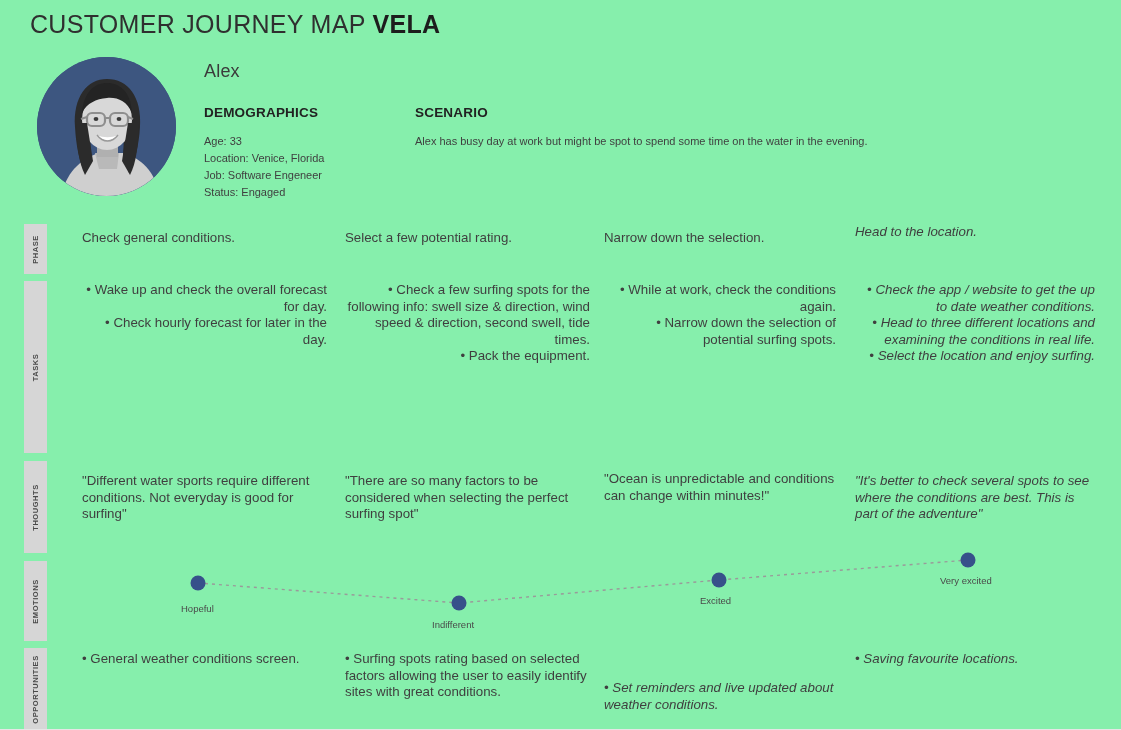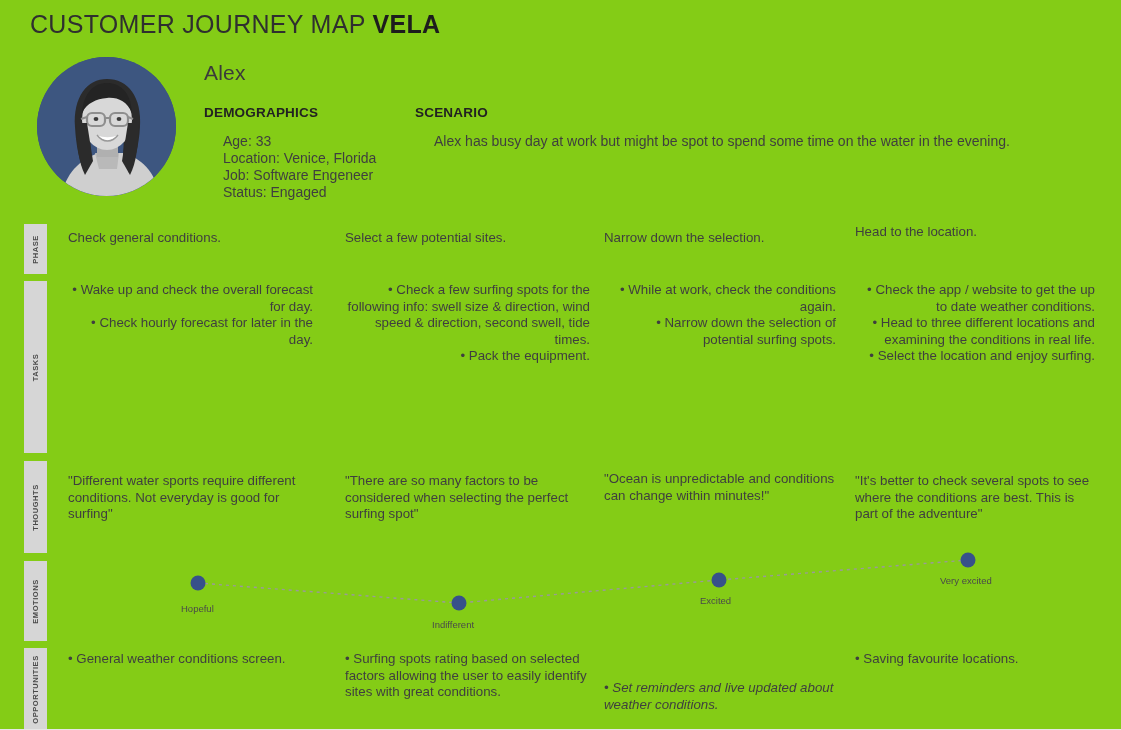--- a/index.html
+++ b/index.html
@@ -12,21 +12,21 @@
     background: #ffffff;
     font-family: "Liberation Sans", sans-serif;
     color: #3c3c3c;
     -webkit-font-smoothing: antialiased;
   }
 
   .page {
     position: relative;
     width: 1121px;
     height: 730px;
-    background: #84cc16;
+    background: #86efac;
     overflow: hidden;
   }
 
   
   .title {
     position: absolute;
     left: 30px;
     top: 10px;
     font-size: 25px;
     font-weight: 400;
@@ -51,38 +51,37 @@
     border-radius: 50%;
     background: #3d5680;
     overflow: hidden;
   }
   .avatar svg { display: block; width: 139px; height: 139px; }
 
   .persona-name {
     position: absolute;
     left: 204px;
     top: 61px;
-    font-size: 21px;
+    font-size: 18px;
     font-weight: 400;
     color: #3b3b3b;
     letter-spacing: 0.2px;
   }
 
   .col-head {
     font-size: 13.5px;
     font-weight: 700;
     color: #222222;
     letter-spacing: 0.2px;
     margin-bottom: 13px;
   }
   .col-body {
-    font-size: 14px;
+    font-size: 11px;
     line-height: 17px;
     color: #3f3f3f;
-    margin-left: 19px;
   }
   .col-body .line { display: block; white-space: nowrap; }
 
   .demographics {
     position: absolute;
     left: 204px;
     top: 105px;
     width: 205px;
   }
   .scenario {
@@ -121,24 +120,24 @@
 
   .cell {
     position: absolute;
     font-size: 13.3px;
     line-height: 16.6px;
     color: #3f3f3f;
   }
   .cell p { margin: 0; text-align: right; }
 
   
-  .c1 { left: 68px;  width: 245px; }
+  .c1 { left: 82px;  width: 245px; }
   .c2 { left: 345px; width: 245px; }
   .c3 { left: 604px; width: 232px; }
-  .c4 { left: 855px; width: 240px; }
+  .c4 { left: 855px; width: 240px; font-style: italic; }
 
   .r-phase    { top: 230px; }
   .r-phase.c4 { top: 224px; }
   .r-tasks    { top: 282px; }
   .r-thoughts { top: 473px; }
   .r-thoughts.c3 { top: 471px; }
   .r-thoughts.c4 { top: 473px; }
   .r-opps     { top: 651px; }
   .r-opps.c3  { top: 680px; font-style: italic; }
   .r-opps.c4  { top: 651px; }
@@ -254,21 +253,21 @@
       <span>THOUGHTS</span>
     </div>
     <div class="row-label emotions">
       <span>EMOTIONS</span>
     </div>
     <div class="row-label opportunities">
       <span>OPPORTUNITIES</span>
     </div>
 
     <div class="cell r-phase c1">Check general conditions.</div>
-    <div class="cell r-phase c2">Select a few potential sites.</div>
+    <div class="cell r-phase c2">Select a few potential rating.</div>
     <div class="cell r-phase c3">Narrow down the selection.</div>
     <div class="cell r-phase c4">Head to the location.</div>
 
     <div class="cell r-tasks c1">
         <p>• Wake up and check the overall forecast for day.</p>
         <p>• Check hourly forecast for later in the day.</p>
       </div>
     <div class="cell r-tasks c2">
         <p>• Check a few surfing spots for the following info: swell size &amp; direction, wind speed &amp; direction, second swell, tide times.</p>
         <p>• Pack the equipment.</p>

